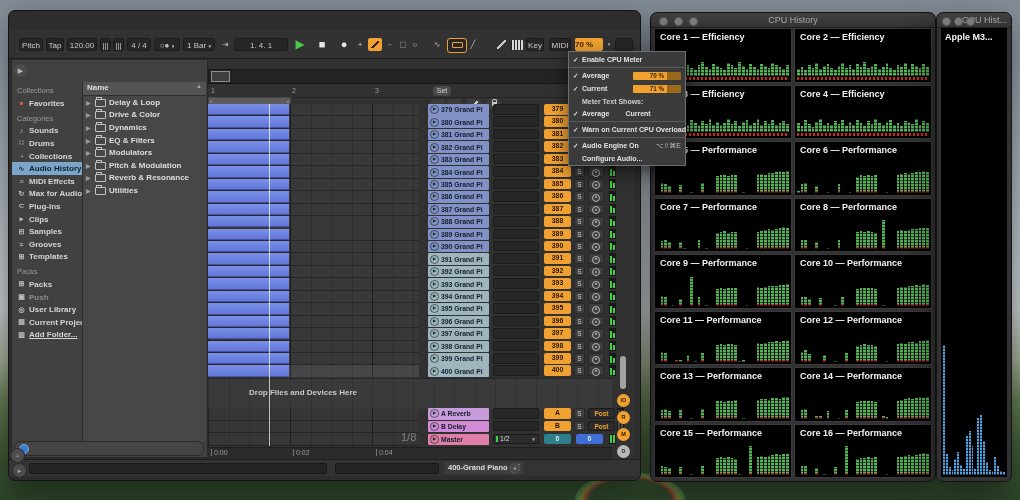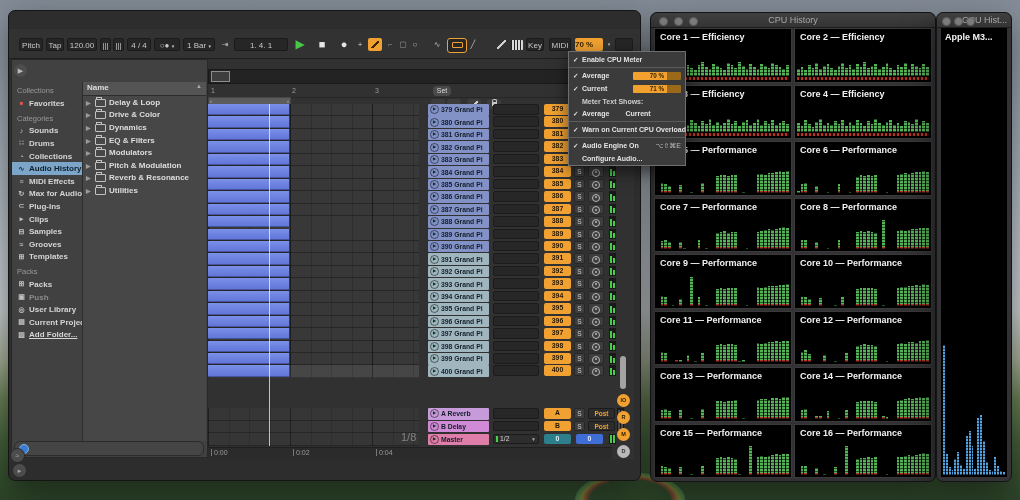--- a/index.html
+++ b/index.html
@@ -348,20 +348,23 @@
           <div class="clip" style="top: 174.3px;"></div>
           <div class="clip" style="top: 186.75px;"></div>
           <div class="clip" style="top: 199.2px;"></div>
           <div class="clip" style="top: 211.65px;"></div>
           <div class="clip" style="top: 224.1px;"></div>
           <div class="clip" style="top: 236.55px;"></div>
           <div class="clip" style="top: 249px;"></div>
           <div class="lanehl" style="top: 261.45px;"></div>
           <div class="clip" style="top: 261.45px;"></div>
         </div>
+      <div class="dropzone">
+        <div class="drophint">Drop Files and Devices Here</div>
+      </div>
       <div class="retlane"></div>
       <div class="playhead"></div>
       <div class="timeruler">
         <span style="left:3px;">0:00</span>
         <span style="left:85px;">0:02</span>
         <span style="left:168px;">0:04</span>
       </div>
       <div class="gridlabel">1/8</div>
 
       <div class="headers">
@@ -775,20 +778,30 @@
         </div>
       </div>
 
       <div class="rail-pill"></div>
       <div class="railc" style="top:335px;">IO</div>
       <div class="railc" style="top:352px;">R</div>
       <div class="railc" style="top:369px;">M</div>
       <div class="railc gray" style="top:386px;">D</div>
     </div>
 
+    <div class="statusbar">
+      <div class="sb-circle" style="left:4px;">▸</div>
+      <div class="sb-field" style="left:20px;width:298px;"></div>
+      <div class="sb-field" style="left:326px;width:104px;"></div>
+      <div class="devbadge" style="left:436px;">
+          <span>400-Grand Piano</span>
+          <span class="devico"></span>
+        </div>
+      <div class="sb-circle" style="left:500px;">◂</div>
+    </div>
   </div>
 
   <div class="win cpu">
     <div class="titlebar smallbar">
       <div class="lights" style="top:4px;">
         <span class="light"></span>
         <span class="light"></span>
         <span class="light"></span>
       </div>
       <div class="wtitle">CPU History</div>

